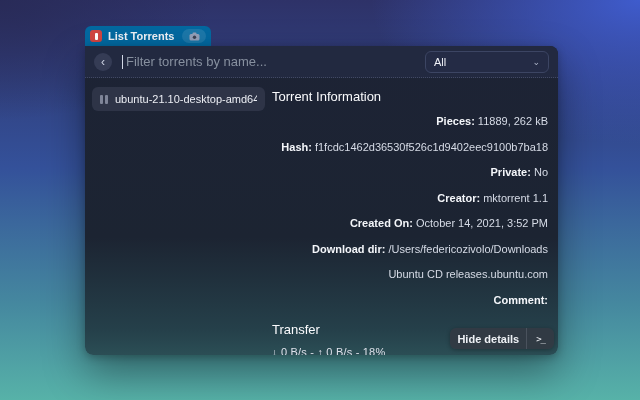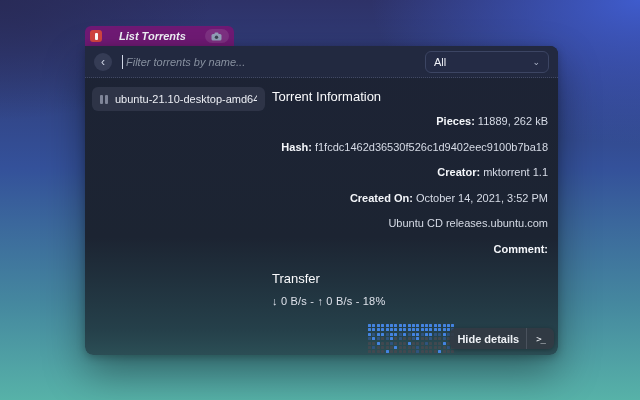--- a/index.html
+++ b/index.html
@@ -9,23 +9,23 @@
     position:relative;
     background-image:
       radial-gradient(ellipse 70% 60% at 100% 0%, rgba(64,94,210,0.95) 0%, rgba(64,94,210,0) 60%),
       radial-gradient(ellipse 55% 50% at 0% 0%, rgba(40,42,86,0.9) 0%, rgba(40,42,86,0) 60%),
       linear-gradient(180deg, #2e3268 0%, #34519a 42%, #45889f 76%, #57b2a8 100%);
   }
 
   
   .tab {
     position:absolute; left:85px; top:26px; height:20px;
-    display:flex; align-items:center; gap:17px;
+    display:flex; align-items:center; gap:6px;
     padding:0 5px 0 5px;
-    background:#701a75; border-radius:6px 6px 0 0;font-style:italic;
+    background:#0369a1; border-radius:6px 6px 0 0;
   }
   .app-icon {
     width:12px; height:12px; border-radius:3px; background:#d14541;
     display:flex; align-items:center; justify-content:center;
   }
   .app-icon .glyph { width:3px; height:7px; background:#fff; border-radius:1px; }
   .tab-title { color:#f0f2f7; font-size:11px; font-weight:bold; white-space:nowrap; }
   .tab-badge {
     width:24px; height:14px; border-radius:7px; background:rgba(255,255,255,0.10);
     display:flex; align-items:center; justify-content:center; margin-left:2px;
@@ -46,23 +46,22 @@
     border-bottom:1px dotted rgba(125,135,170,0.35);
   }
   .back-btn {
     width:18px; height:18px; border-radius:50%; background:#353c55; flex:none;
     display:flex; align-items:center; justify-content:center;
     color:#ccd2e2; font-size:12px; line-height:1; cursor:default;
   }
   .filter-wrap { position:relative; flex:1; height:20px; }
   .filter-input {
     width:100%; height:100%; background:transparent; border:none; outline:none;
-    color:#e8ebf3; font-size:11px; padding-left:6px;
+    color:#e8ebf3; font-size:13px; padding-left:6px;
     font-family:"Liberation Sans","DejaVu Sans",sans-serif;
-    font-style:italic;
   }
   .filter-input::placeholder { color:#87909f; }
   .caret { position:absolute; left:2px; top:3px; width:1px; height:14px; background:#d2d8e6; }
   .filter-select {
     width:124px; height:22px; flex:none;
     border:1px solid #3c4563; border-radius:6px; background:#242b45;
     display:flex; align-items:center; justify-content:space-between;
     padding:0 8px; color:#eef0f6; font-size:11px;
   }
   .chev { color:#aeb6c9; font-size:9px; }
@@ -155,22 +154,24 @@
           </span>
         <span class="torrent-name">ubuntu-21.10-desktop-amd64.iso</span>
       </div>
     </div>
 
     <div class="main">
       <div class="section-title">Torrent Information</div>
       <div class="fields" id="info-fields">
           <div class="field-row"><span class="lbl">Pieces:</span> 11889, 262 kB</div>
           <div class="field-row"><span class="lbl">Hash:</span> f1fcdc1462d36530f526c1d9402eec9100b7ba18</div>
+          <div class="field-row"><span class="lbl">Private:</span> No</div>
           <div class="field-row"><span class="lbl">Creator:</span> mktorrent 1.1</div>
           <div class="field-row"><span class="lbl">Created On:</span> October 14, 2021, 3:52 PM</div>
+          <div class="field-row"><span class="lbl">Download dir:</span> /Users/federicozivolo/Downloads</div>
           <div class="field-row">Ubuntu CD releases.ubuntu.com</div>
           <div class="field-row"><span class="lbl">Comment:</span></div>
         </div>
 
       <div class="section-title transfer-title">Transfer</div>
       <div class="stats">↓ 0 B/s  -  ↑ 0 B/s  -  18%</div>
 
       <div class="pieces" id="pieces-grid">
           <i class="B"></i>
           <i class="B"></i>

